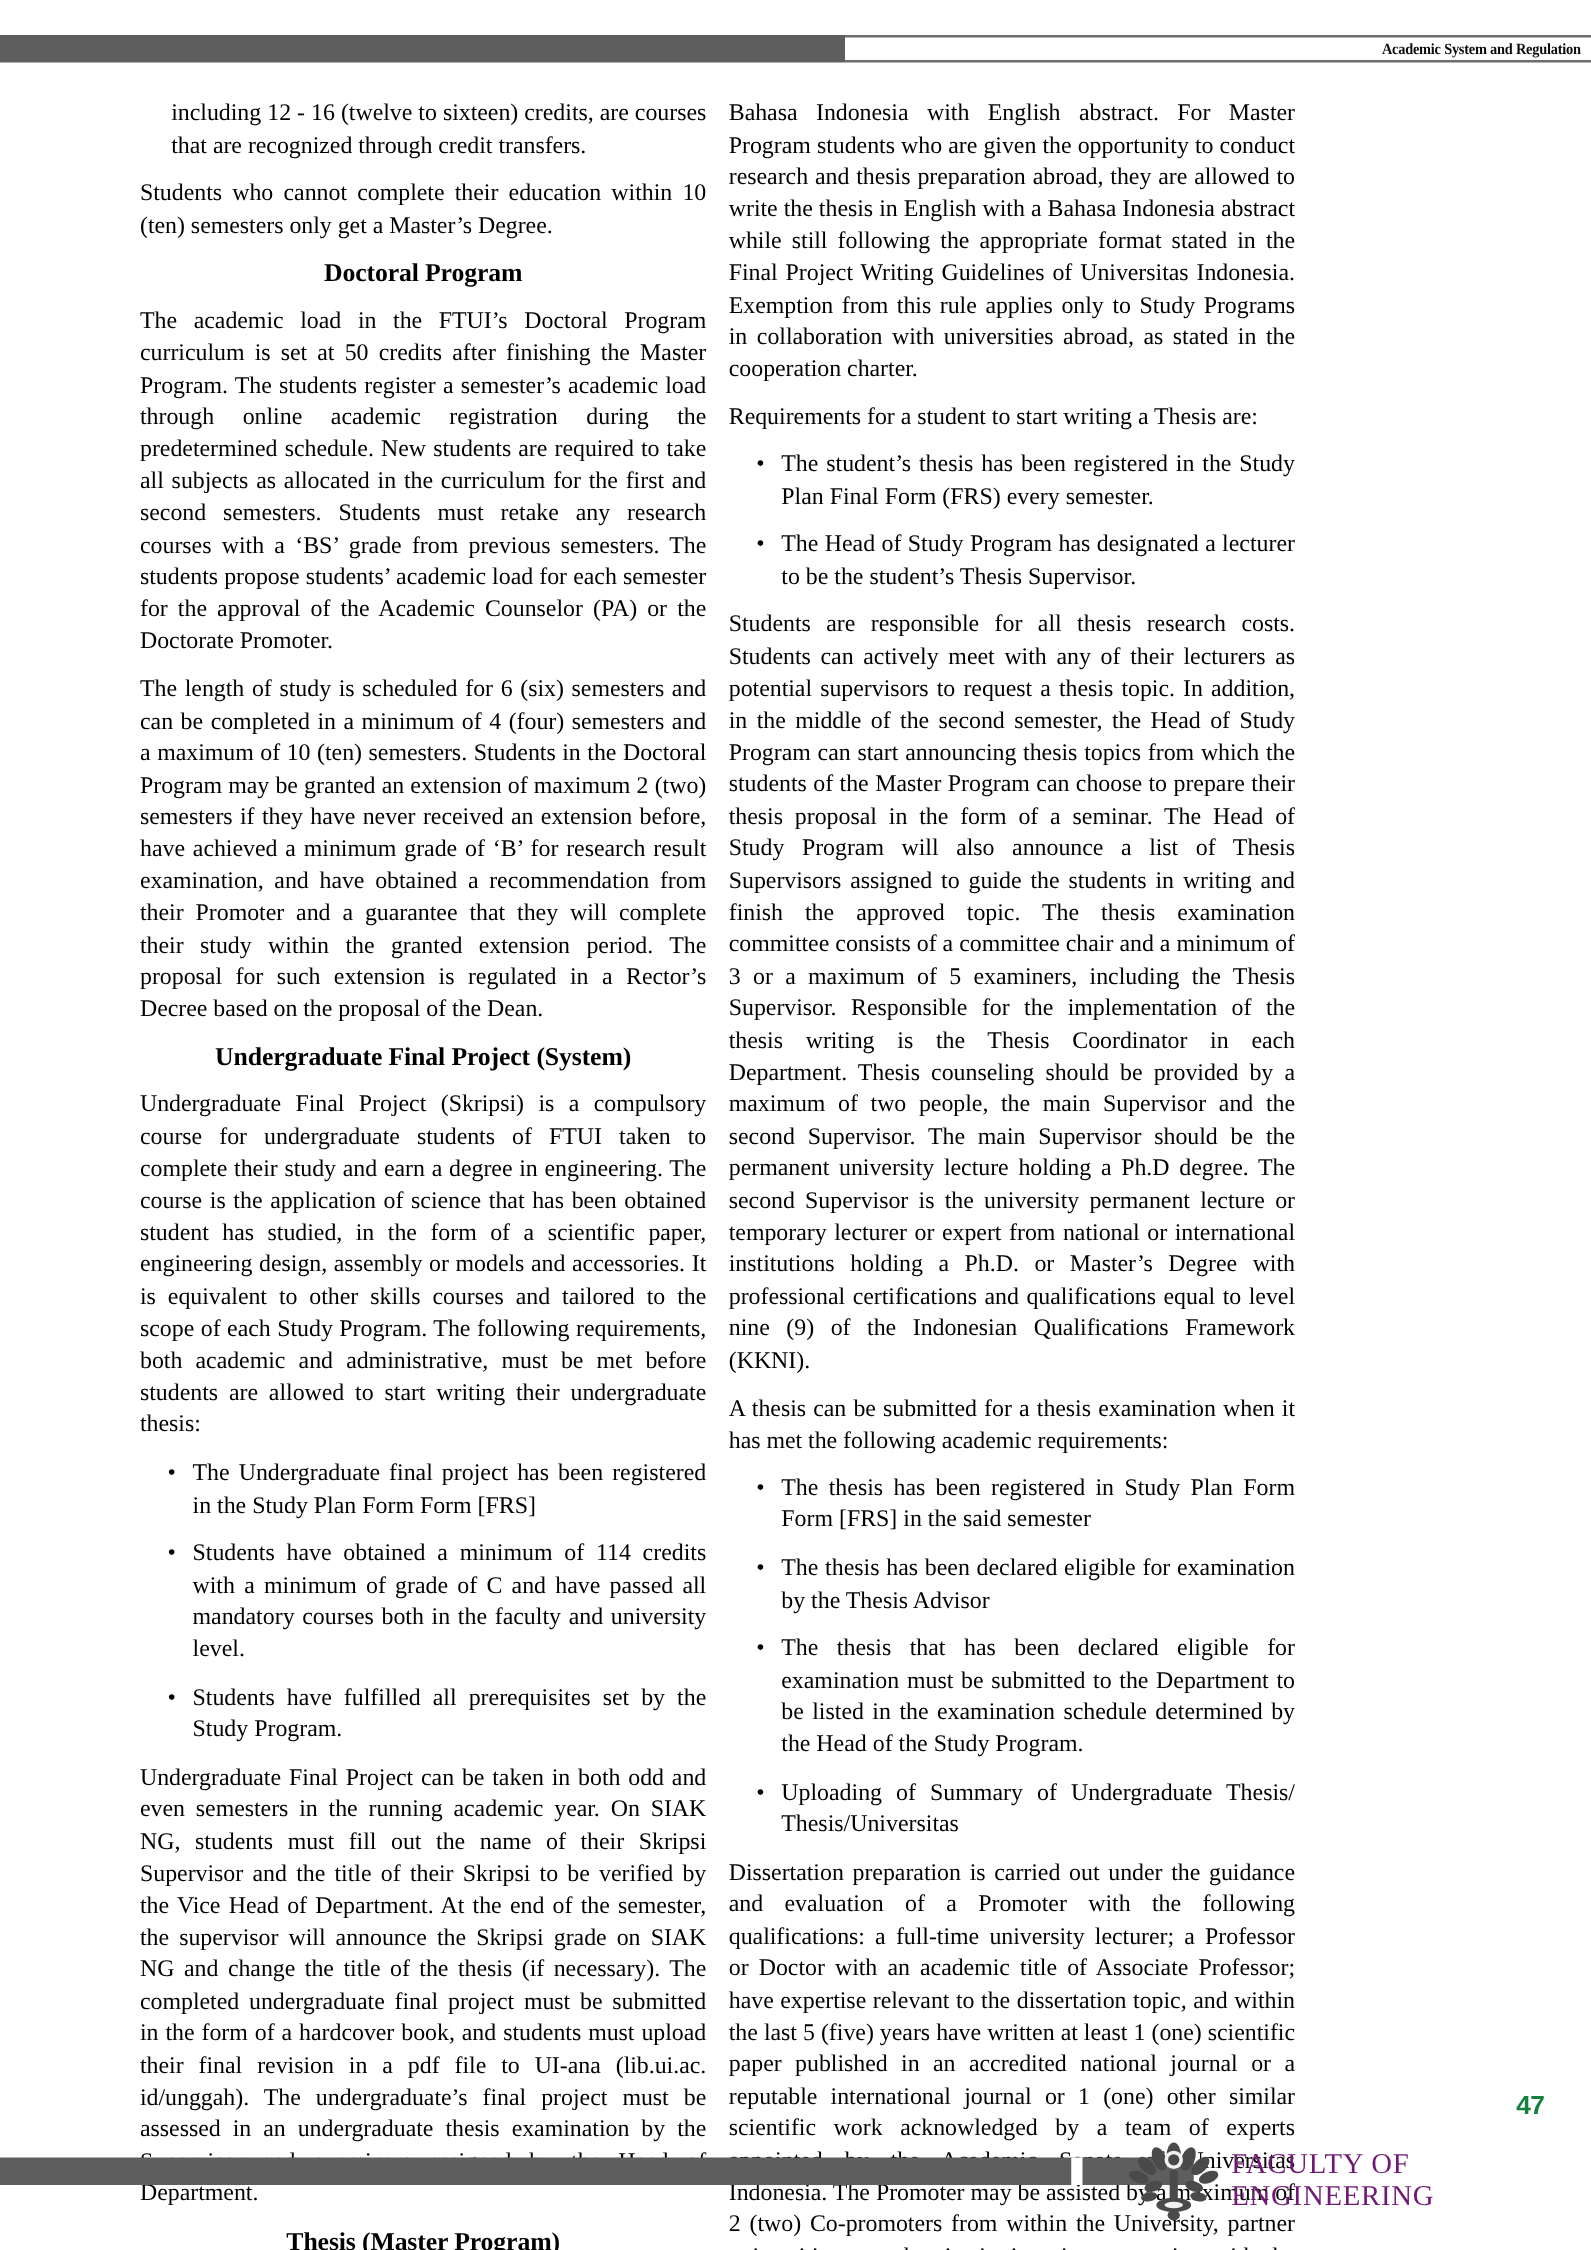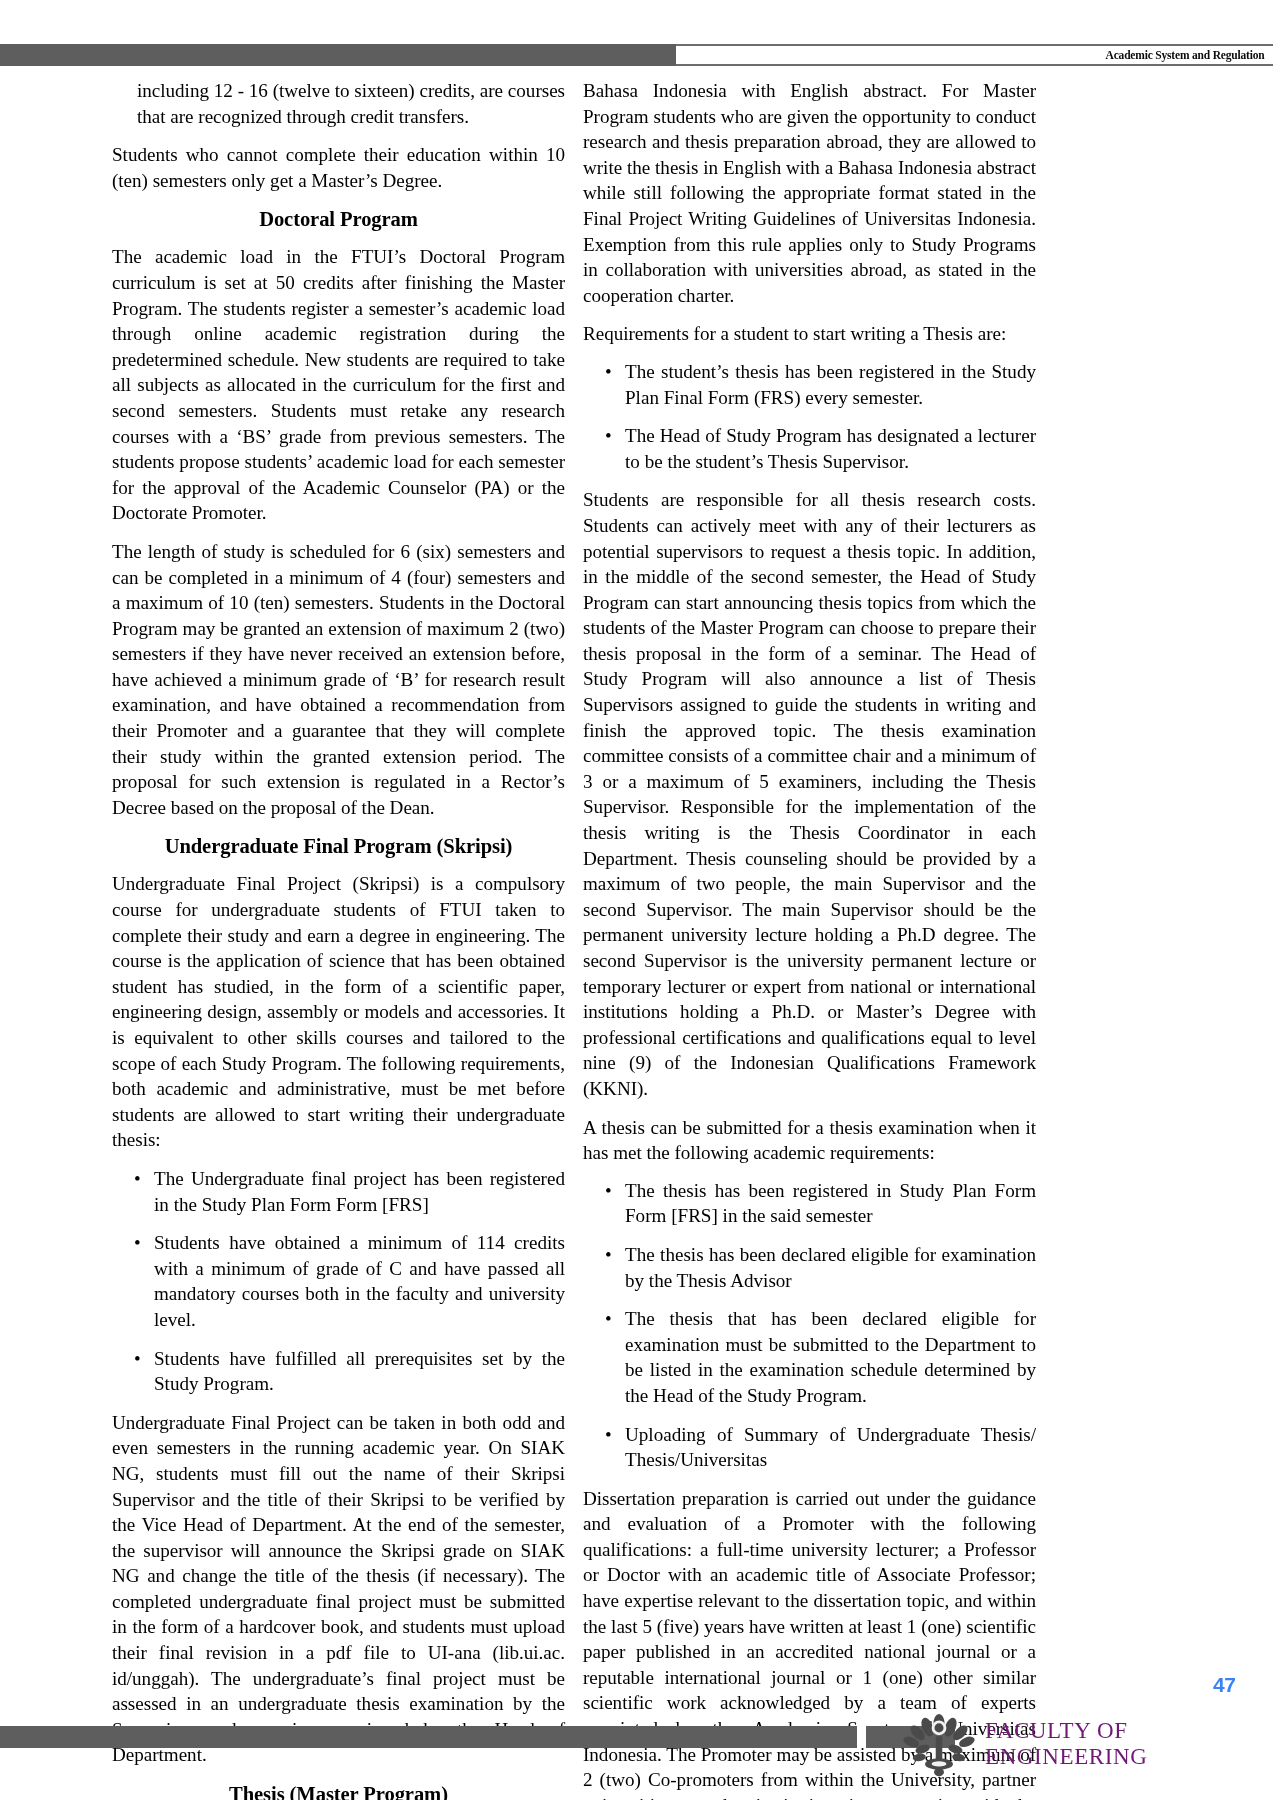--- a/index.html
+++ b/index.html
@@ -12,21 +12,21 @@
     height: 1800px;
     position: relative;
     font-family: "Liberation Serif", "DejaVu Serif", serif;
     color: #000000;
     overflow: hidden;
   }
 
   
   .header-zone {
     position: absolute;
-    top: 44px;
+    top: 28px;
     left: 0;
     width: 1080px;
     height: 26px;
     padding-left: 44px;
   }
   .header-bar-dark {
     position: absolute;
     top: 0;
     left: 0;
     width: 676px;
@@ -144,21 +144,21 @@
     width: 9px;
     height: 22px;
     background: #ffffff;
   }
   .page-number {
     position: absolute;
     left: 1213px;
     top: -41px;
     font-size: 21px;
     font-weight: bold;
-    color: #3b82f6;
+    color: #15803d;
     font-family: "Liberation Sans", sans-serif;
     letter-spacing: -0.4px;
   }
   .footer-logo {
     position: absolute;
     left: 898px;
     top: -14px;
     width: 82px;
     height: 82px;
   }
@@ -192,21 +192,21 @@
     <p class="body indent-first">including 12 - 16 (twelve to sixteen) credits, are courses that are recognized through credit transfers.</p>
 
     <p class="body">Students who cannot complete their education within 10 (ten) semesters only get a Master’s Degree.</p>
 
     <h2 class="section">Doctoral Program</h2>
 
     <p class="body">The academic load in the FTUI’s Doctoral Program curriculum is set at 50 credits after finishing the Master Program. The students register a semester’s academic load through online academic registration during the predetermined schedule. New students are required to take all subjects as allocated in the curriculum for the first and second semesters. Students must retake any research courses with a ‘BS’ grade from previous semesters. The students propose students’ academic load for each semester for the approval of the Academic Counselor (PA) or the Doctorate Promoter.</p>
 
     <p class="body">The length of study is scheduled for 6 (six) semesters and can be completed in a minimum of 4 (four) semesters and a maximum of 10 (ten) semesters. Students in the Doctoral Program may be granted an extension of maximum 2 (two) semesters if they have never received an extension before, have achieved a minimum grade of ‘B’ for research result examination, and have obtained a recommendation from their Promoter and a guarantee that they will complete their study within the granted extension period. The proposal for such extension is regulated in a Rector’s Decree based on the proposal of the Dean.</p>
 
-    <h2 class="section">Undergraduate Final Program (Skripsi)</h2>
+    <h2 class="section">Undergraduate Final Project (System)</h2>
 
     <p class="body">Undergraduate Final Project (Skripsi) is a compulsory course for undergraduate students of FTUI taken to complete their study and earn a degree in engineering. The course is the application of science that has been obtained student has studied, in the form of a scientific paper, engineering design, assembly or models and accessories. It is equivalent to other skills courses and tailored to the scope of each Study Program. The following requirements, both academic and administrative, must be met before students are allowed to start writing their undergraduate thesis:</p>
 
     <ul class="bullets">
       <li>
         <span class="bullet-dot">•</span>
         <span>The Undergraduate final project has been registered in the Study Plan Form Form [FRS]</span>
       </li>
       <li>
         <span class="bullet-dot">•</span>

